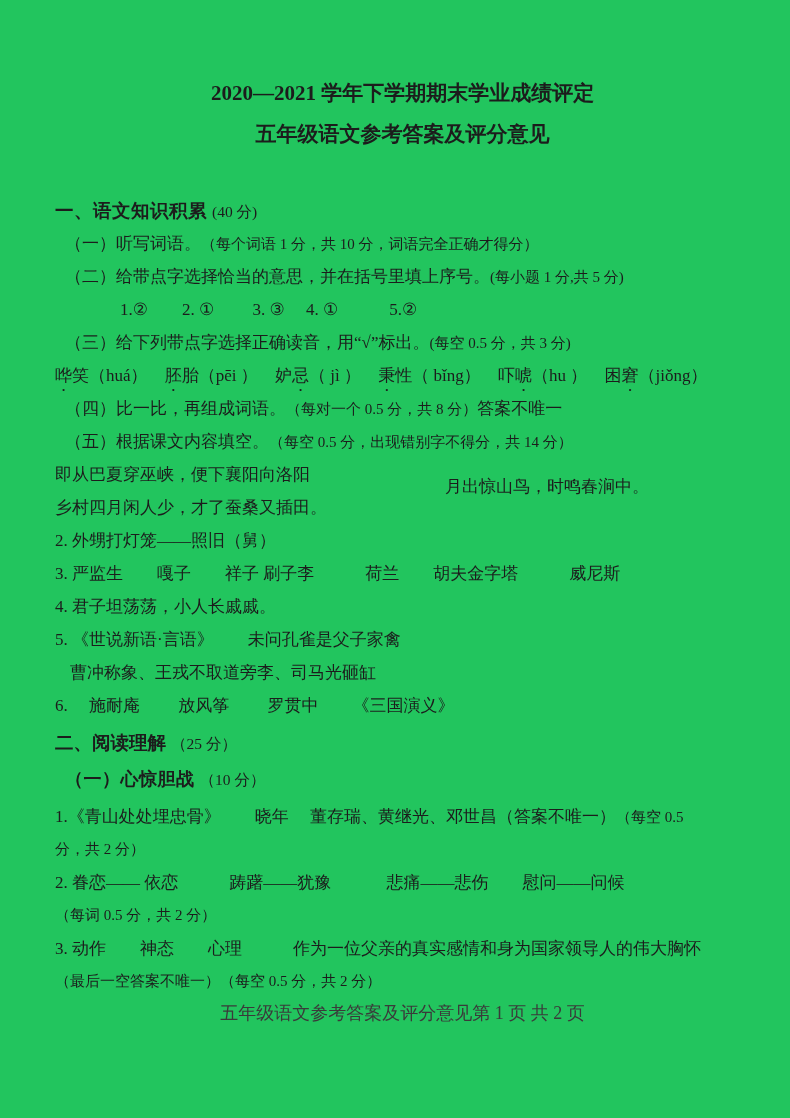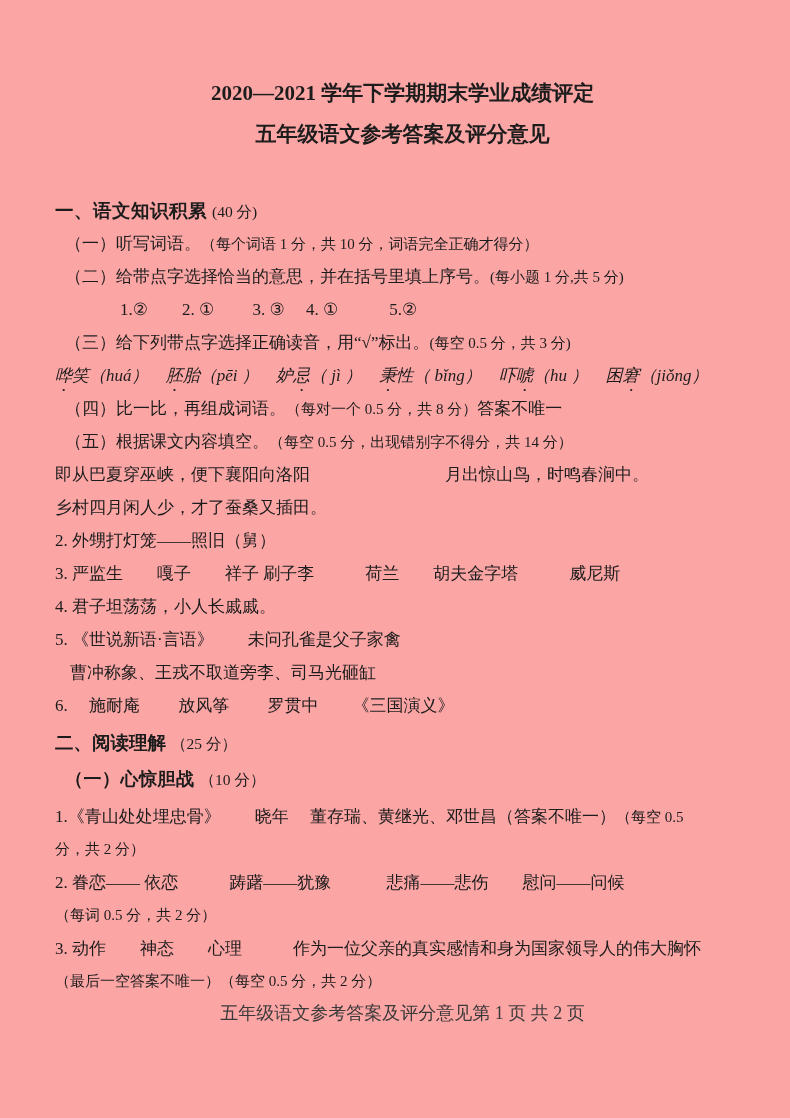--- a/index.html
+++ b/index.html
@@ -1,19 +1,19 @@
 <!DOCTYPE html>
 <html><head>
 <meta charset="utf-8">
 <style>
   html,body { margin:0; padding:0; background:#ffffff; }
   .page {
     position:relative;
     width:790px; height:1118px;
-    background:#fca5a5;
+    background:#22c55e;
     color:#1c1c1c;
     font-family:"Liberation Serif","DejaVu Serif",serif;
     font-size:17px;
     box-sizing:border-box;
     padding:80px 40px 0 55px;
     overflow:hidden;
   }
   .title {
     text-align:center;
     font-weight:bold;
@@ -40,22 +40,22 @@
     font-weight:normal;
     margin-top:11px;
   }
   .note { font-size:15px; }
   .ind1 { padding-left:10px; }
   .ind2 { padding-left:65px; }
   .ind3 { padding-left:15px; }
   .mt4 { margin-top:4px; }
   .two-col { position:relative; }
   .col-r1 { position:absolute; left:340px; top:0; }
-  .col-r2 { position:absolute; left:390px; top:0;text-align:center; }
-  .pgroup { margin-right:13px;font-style:italic; }
+  .col-r2 { position:absolute; left:390px; top:12px;text-align:center; }
+  .pgroup { margin-right:13px; }
   .pgroup:last-child { margin-right:0; }
   .dot {
     -webkit-text-emphasis:filled dot #1c1c1c;
     text-emphasis:filled dot #1c1c1c;
     -webkit-text-emphasis-position:under left;
     text-emphasis-position:under left;
   }
   .footer {
     margin-top:5px;
     text-align:center;

